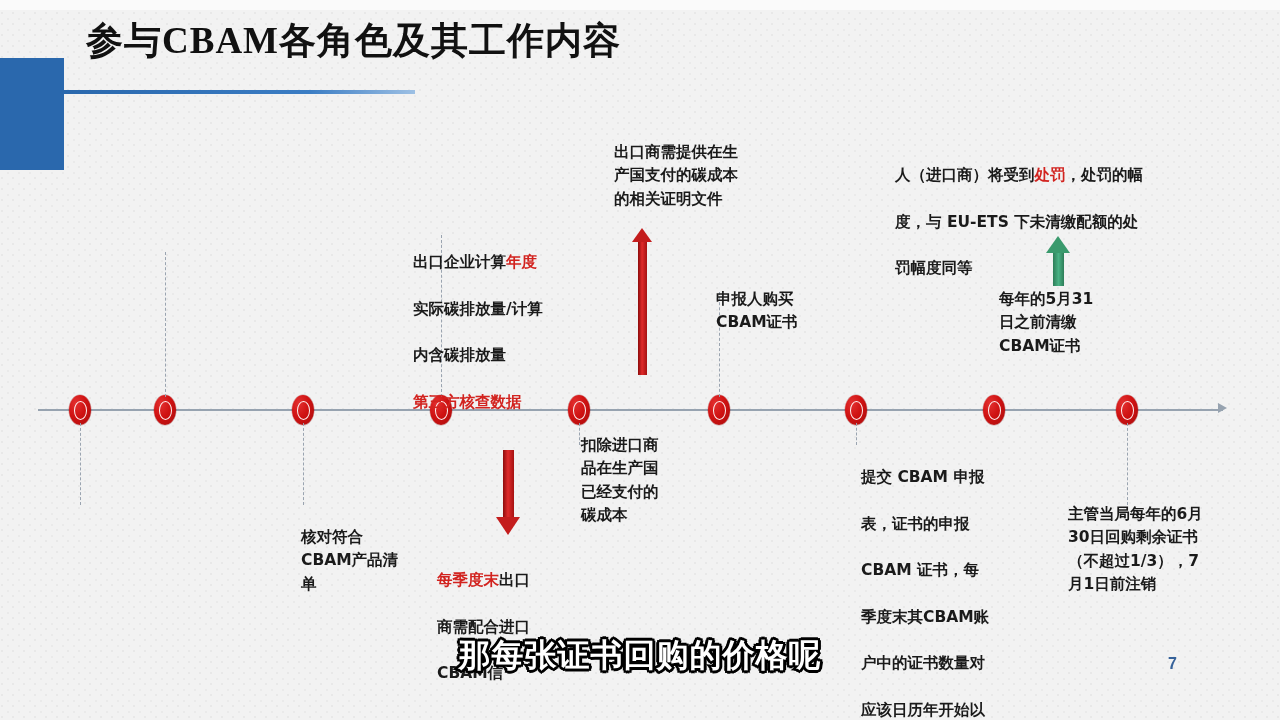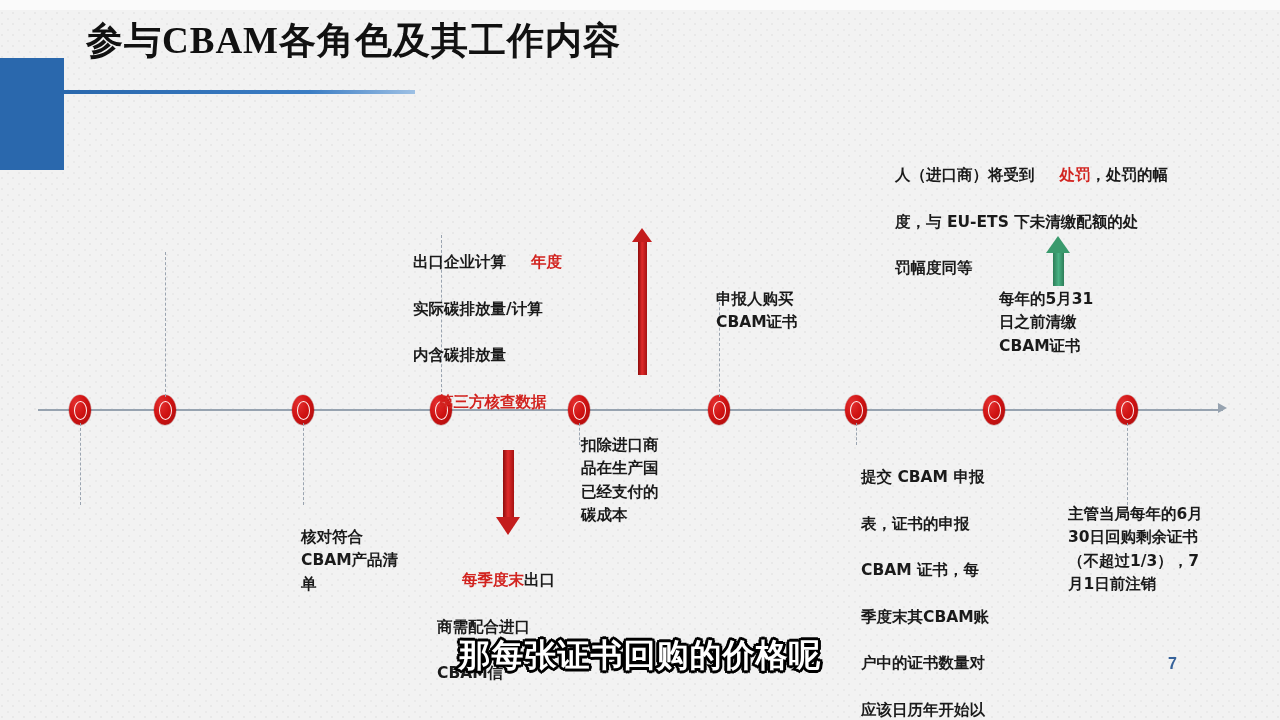--- a/index.html
+++ b/index.html
@@ -58,21 +58,21 @@
   .leader{
     position:absolute;width:0;border-left:1px dashed #9aa4b0;
   }
   
   .callout{
     position:absolute;
     font-family:"DejaVu Sans","Liberation Sans",sans-serif;
     font-weight:bold;font-size:15.5px;line-height:1.5;color:#1a1a1a;
     white-space:pre-line;
   }
-  .callout .hl{color:#d2231f;padding-left:25px;}
+  .callout .hl{color:#d2231f;}
   
   .arrow-shaft{position:absolute;}
   .arrow-head{position:absolute;width:0;height:0;}
   .red-shaft{background:linear-gradient(to right,#8d0b0b 0%,#e02a2a 45%,#a51212 100%);}
   
   #subtitle{
     position:absolute;left:0;top:634px;width:1280px;text-align:center;
     font-family:"DejaVu Sans","Liberation Sans",sans-serif;
     font-weight:bold;font-size:32px;color:#ffffff;letter-spacing:1px;
     -webkit-text-stroke:4px #000;
@@ -132,20 +132,23 @@
        border-left:12px solid transparent;border-right:12px solid transparent;border-bottom:17px solid #3a9a6d;"></div>
 
 
   <div class="callout" style="left:413px;top:228px;width:200px;">
     <div><span>出口企业计算</span><span class="hl">年度</span></div>
     <div>实际碳排放量/计算</div>
     <div>内含碳排放量</div>
     <div class="hl">第三方核查数据</div>
   </div>
 
+  <div class="callout" style="left:614px;top:141px;width:190px;">出口商需提供在生
+产国支付的碳成本
+的相关证明文件</div>
 
   <div class="callout" style="left:716px;top:288px;width:140px;">申报人购买
 CBAM证书</div>
 
   <div class="callout" style="left:895px;top:141px;width:360px;">
     <div><span>人（进口商）将受到</span><span class="hl">处罚</span><span>，处罚的幅</span></div>
     <div>度，与  EU-ETS  下未清缴配额的处</div>
     <div>罚幅度同等</div>
   </div>
 

